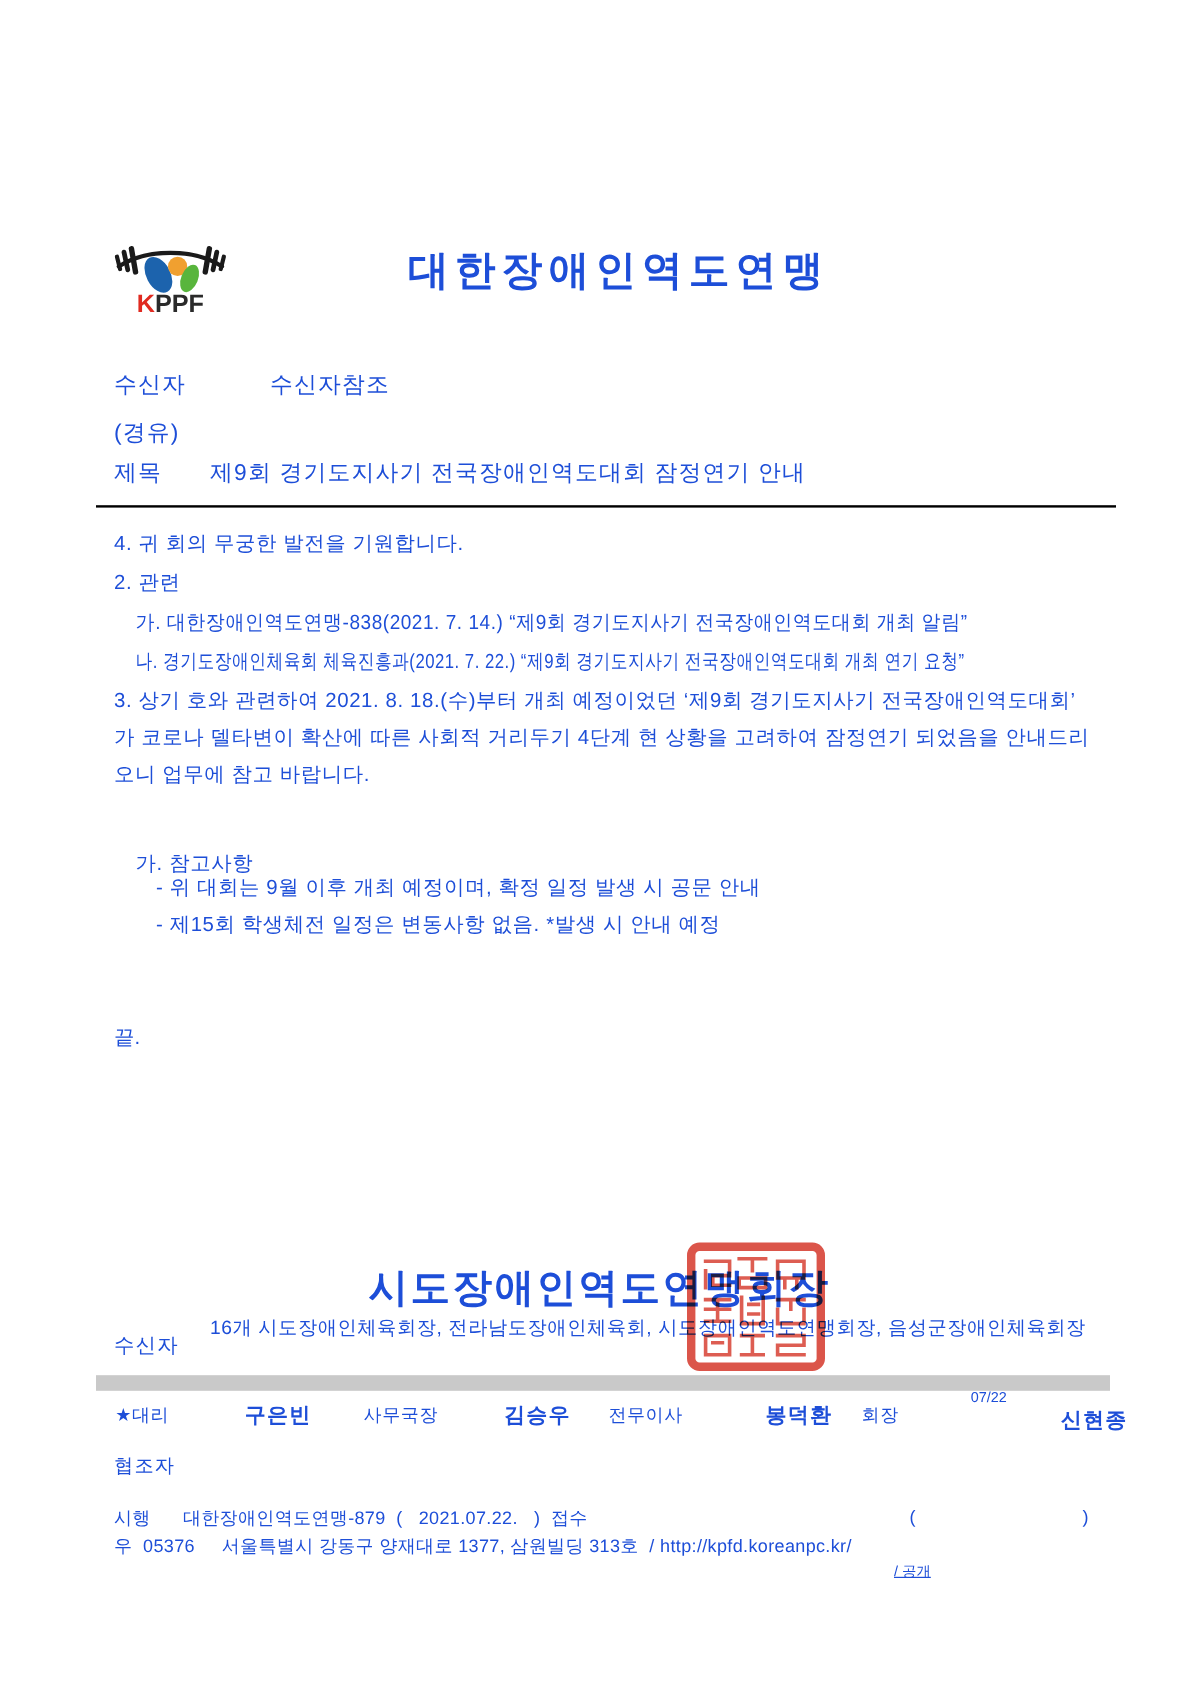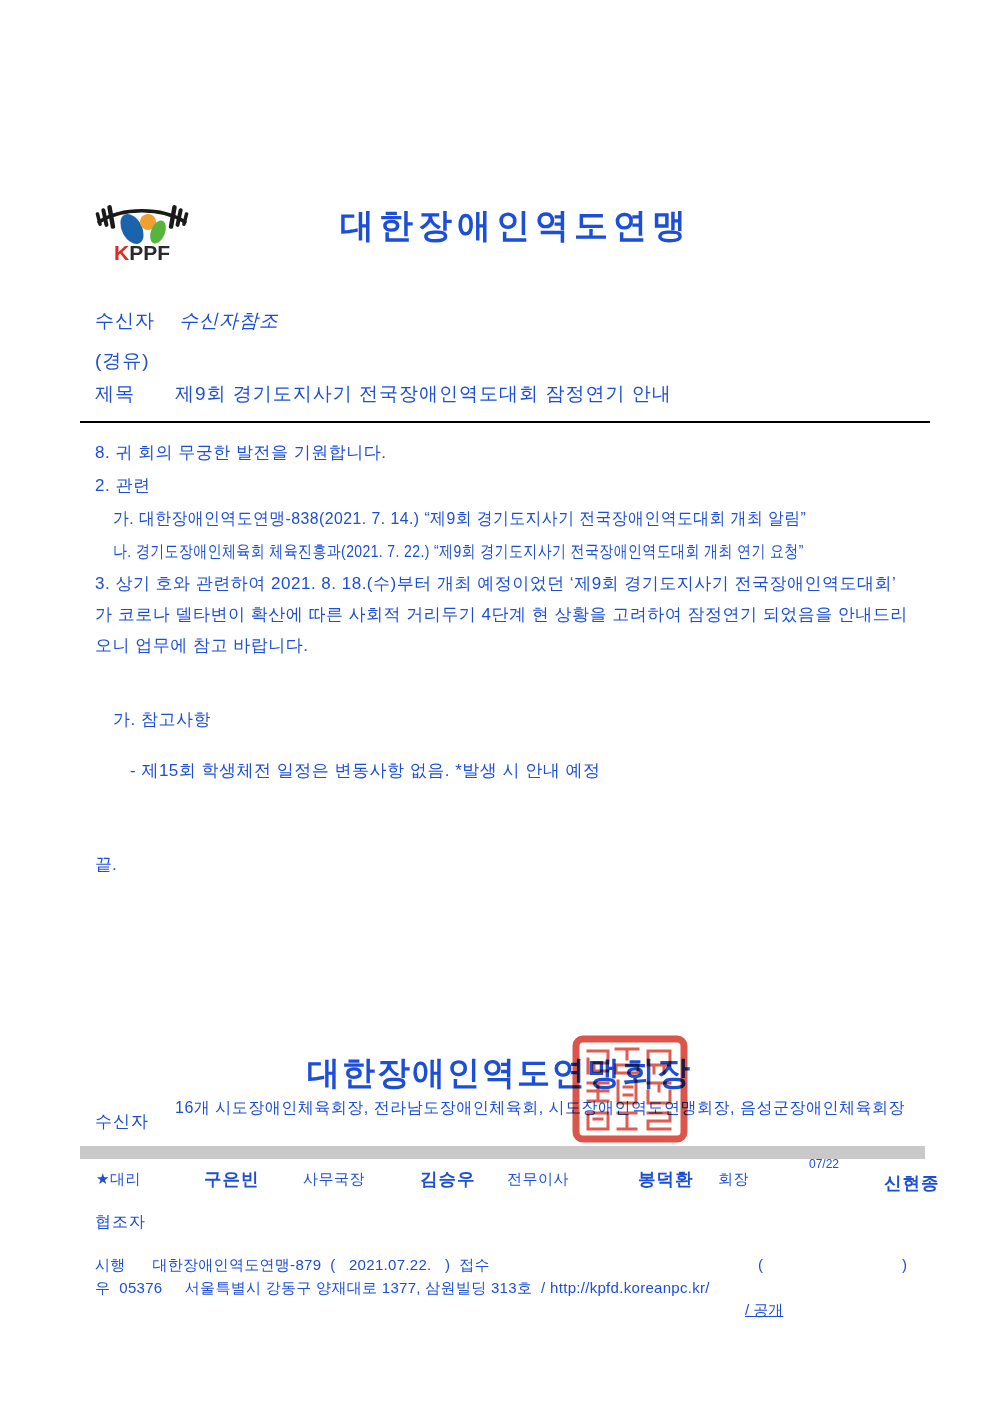--- a/index.html
+++ b/index.html
@@ -9,21 +9,21 @@
   }
   .abs{position:absolute;}
 
   
   .org-title{top:203px;left:340px;font-size:34px;font-weight:bold;letter-spacing:5px;white-space:nowrap;}
   .logo{top:192px;left:92px;width:100px;height:74px;}
 
   
   .docinfo{font-size:19px;letter-spacing:1px;white-space:nowrap;}
   .row-recipient{top:308px;left:95px;}
-  .row-recipient .val{margin-left:24px;font-style:italic;}
+  .row-recipient .val{margin-left:70px;}
   .row-via{top:348px;left:95px;}
   .row-subject{top:381px;left:95px;}
   .row-subject .val{margin-left:40px;}
   .subject-rule{top:421px;left:80px;width:850px;height:2px;background:#000;}
 
   
   .para{font-size:17px;letter-spacing:0.5px;white-space:nowrap;line-height:31px;}
   .p1{top:437px;left:95px;}
   .p2{top:470px;left:95px;}
   .p3{top:503px;left:113px;transform:scaleX(0.93);transform-origin:left top;}
@@ -52,21 +52,21 @@
   .approval .sign-name{position:absolute;top:9px;left:836px;font-size:17.5px;font-weight:bold;letter-spacing:1px;margin-left:48px;}
   .coop{top:1212px;left:95px;font-size:16px;letter-spacing:1px;}
 
   
   .foot{font-size:15px;letter-spacing:0.3px;white-space:pre;}
   .f1{top:1256px;left:95px;}
   .f1-right-open{top:1256px;left:758px;font-size:15px;}
   .f1-right-close{top:1256px;left:902px;font-size:15px;}
   .f2{top:1279px;left:95px;}
   .f3{top:1301px;left:95px;}
-  .f3-right{top:1301px;left:745px;font-size:15px;white-space:pre;text-decoration:underline;}
+  .f3-right{top:1301px;left:745px;font-size:12px;white-space:pre;text-decoration:underline;}
 </style>
 </head>
 <body>
 
 <div class="page">
 
   <div class="abs logo">
     <svg width="100" height="74" viewBox="0 0 100 74">
 
       <path d="M7,30 C30,15 70,15 93,30" fill="none" stroke="#1a1a1a" stroke-width="3.5" stroke-linecap="round"></path>
@@ -93,30 +93,31 @@
 
   <div class="abs docinfo row-recipient">
     <span>수신자</span><span class="val">수신자참조</span>
   </div>
   <div class="abs docinfo row-via">(경유)</div>
   <div class="abs docinfo row-subject">
     <span>제목</span><span class="val">제9회 경기도지사기 전국장애인역도대회 잠정연기 안내</span>
   </div>
   <div class="abs subject-rule"></div>
 
-  <div class="abs para p1">8. 귀 회의 무궁한 발전을 기원합니다.</div>
+  <div class="abs para p1">4. 귀 회의 무궁한 발전을 기원합니다.</div>
   <div class="abs para p2">2. 관련</div>
   <div class="abs para p3">가. 대한장애인역도연맹-838(2021. 7. 14.) “제9회 경기도지사기 전국장애인역도대회 개최 알림”</div>
   <div class="abs para p4">나. 경기도장애인체육회 체육진흥과(2021. 7. 22.) “제9회 경기도지사기 전국장애인역도대회 개최 연기 요청”</div>
   <div class="abs para p5">3. 상기 호와 관련하여 2021. 8. 18.(수)부터 개최 예정이었던 ‘제9회 경기도지사기 전국장애인역도대회’ 가 코로나 델타변이 확산에 따른 사회적 거리두기 4단계 현 상황을 고려하여 잠정연기 되었음을 안내드리오니 업무에 참고 바랍니다.</div>
   <div class="abs para p6">가. 참고사항</div>
+  <div class="abs para p7">- 위 대회는 9월 이후 개최 예정이며, 확정 일정 발생 시 공문 안내</div>
   <div class="abs para p8">- 제15회 학생체전 일정은 변동사항 없음. *발생 시 안내 예정</div>
   <div class="abs closing">끝.</div>
 
-  <div class="abs sig-title">대한장애인역도연맹회장</div>
+  <div class="abs sig-title">시도장애인역도연맹회장</div>
   <div class="abs stamp">
     <svg width="116" height="108" viewBox="0 0 116 108">
       <g stroke="#d63c2f" fill="none" stroke-linecap="square">
         <rect x="4" y="4" width="108" height="100" rx="7" stroke-width="7" opacity="0.95"></rect>
 
         <g stroke-width="3" opacity="0.9">
           <path d="M16,16 h20 v12 h-14 v8 h14 M16,24 v14"></path>
           <path d="M44,14 h22 M55,14 v10 M44,30 h22 v8 h-22 z"></path>
           <path d="M76,16 h22 v14 h-22 z M82,30 v8 M92,30 v8"></path>
           <path d="M16,48 h20 M16,56 h20 M26,48 v18 M16,66 h20"></path>

